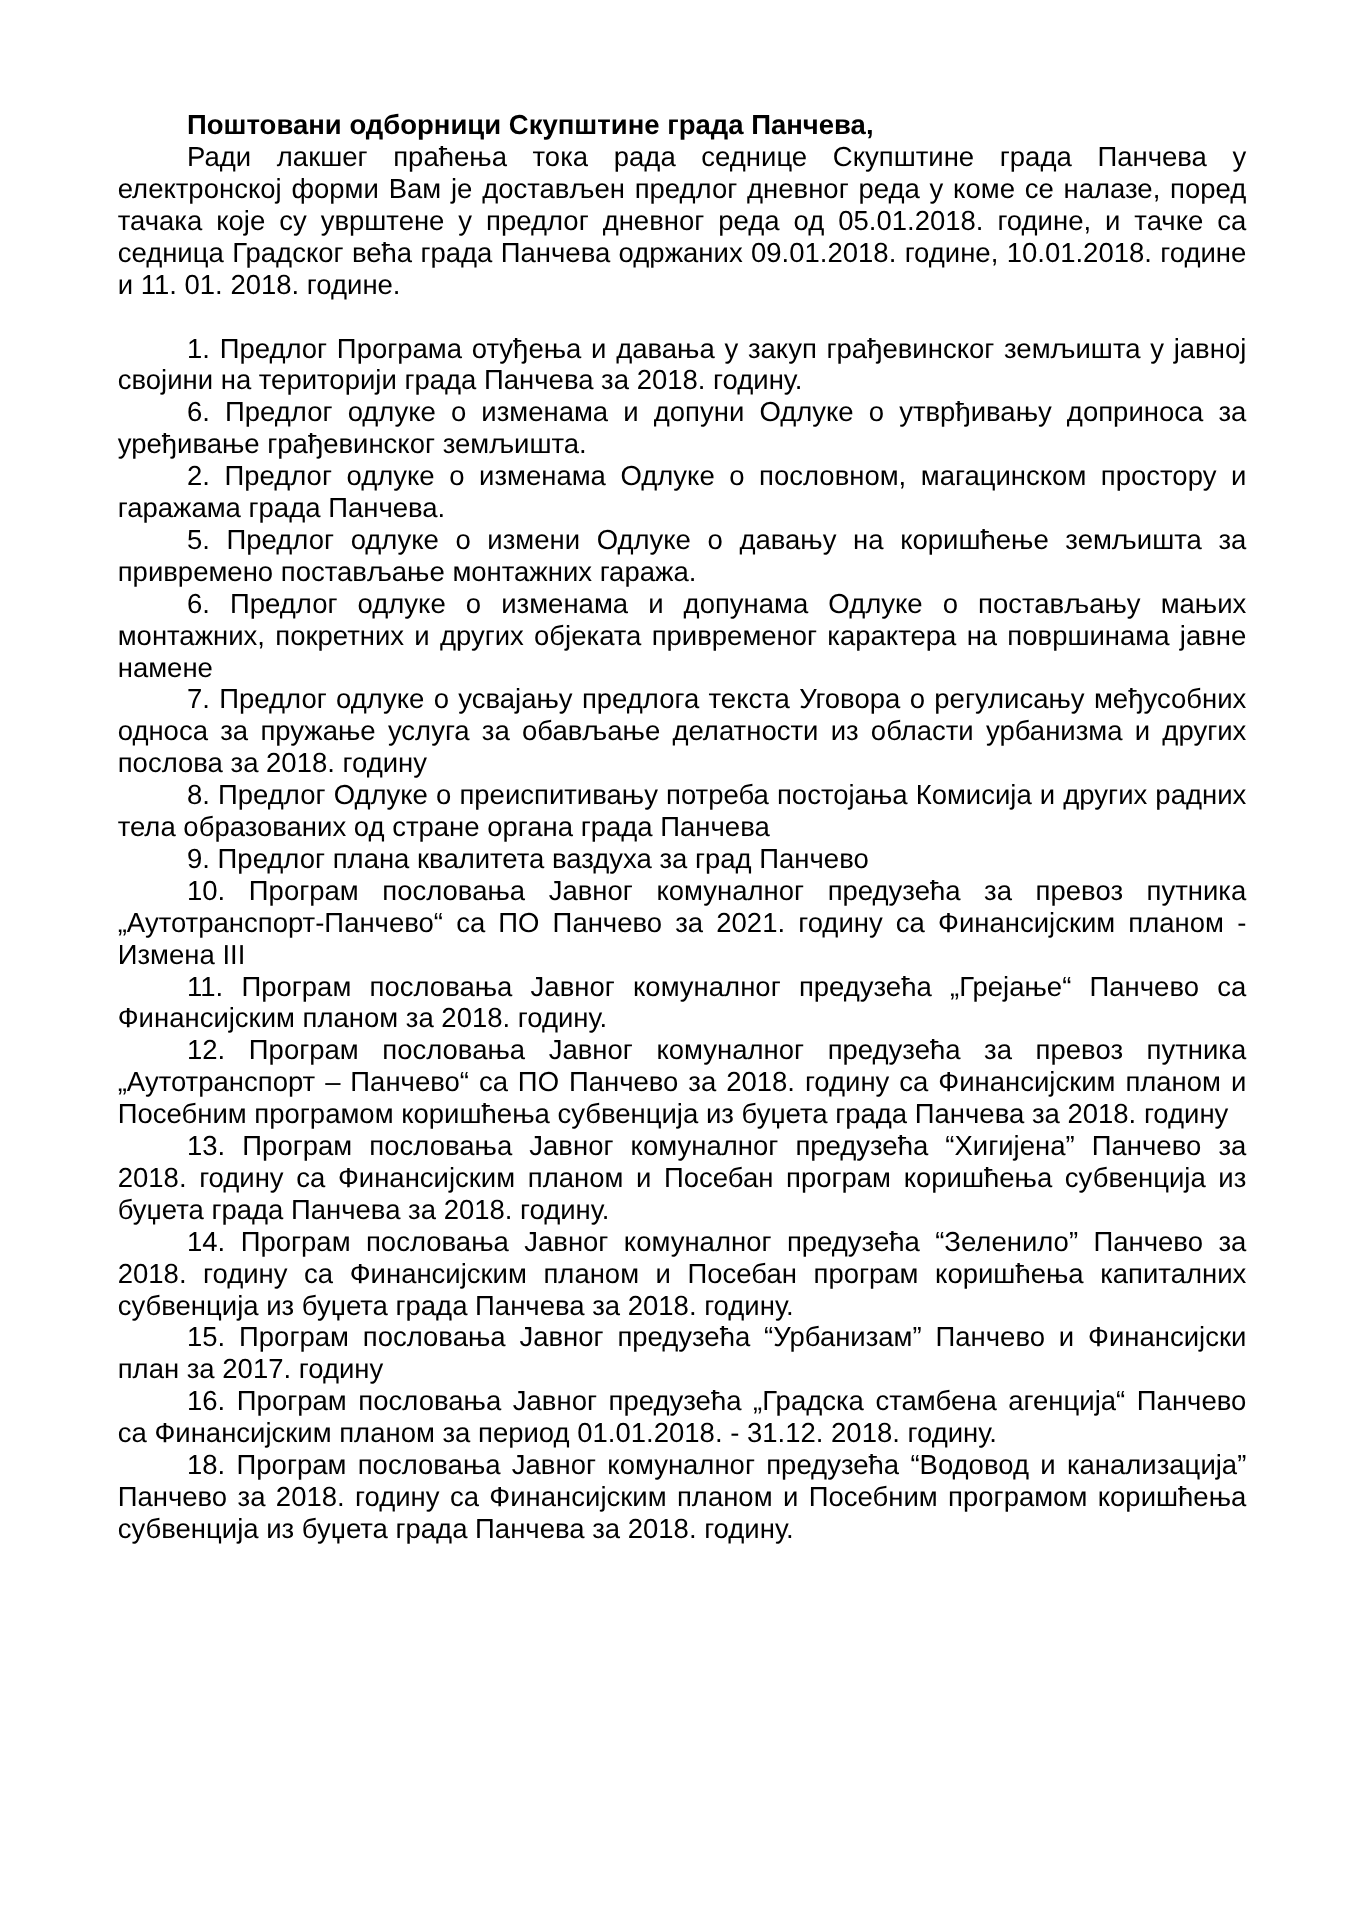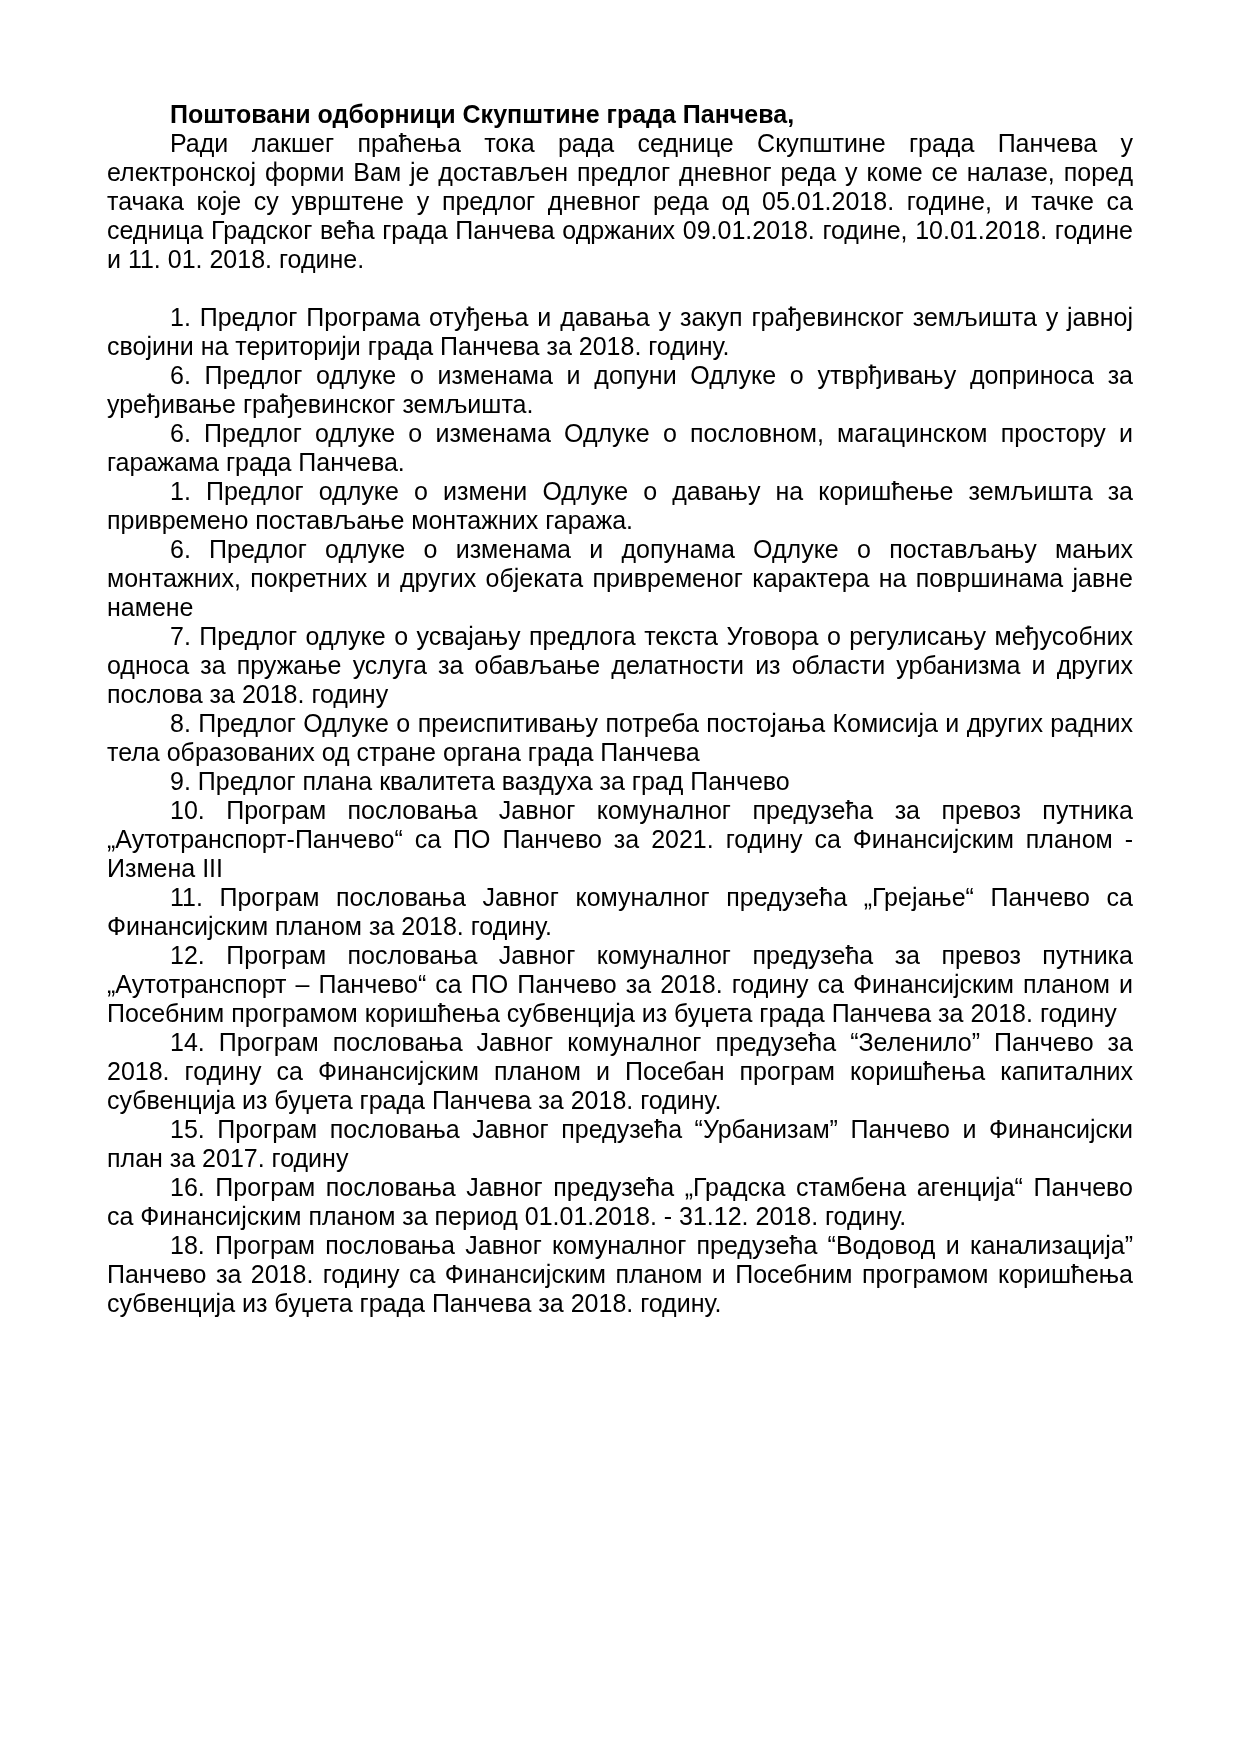--- a/index.html
+++ b/index.html
@@ -36,26 +36,27 @@
 </style>
 </head>
 <body>
 
 <div class="page">
   <p class="title">Поштовани одборници Скупштине града Панчева,</p>
   <p>Ради лакшег праћења тока рада седнице Скупштине града Панчева у електронској форми Вам је достављен предлог дневног реда у коме се налазе, поред тачака које су уврштене у предлог дневног реда од 05.01.2018. године, и тачке са седница Градског већа града Панчева одржаних 09.01.2018. године, 10.01.2018. године и 11. 01. 2018. године.</p>
   <div class="spacer"></div>
   <p>1. Предлог Програма отуђења и давања у закуп грађевинског земљишта у јавној својини на територији града Панчева за 2018. годину.</p>
   <p>6. Предлог одлуке о изменама и допуни Одлуке о утврђивању доприноса за уређивање грађевинског земљишта.</p>
-  <p>6. Предлог одлуке о изменама Одлуке о пословном, магацинском простору и гаражама града Панчева.</p>
-  <p>1. Предлог одлуке о измени Одлуке о давању на коришћење земљишта за привремено постављање монтажних гаража.</p>
+  <p>2. Предлог одлуке о изменама Одлуке о пословном, магацинском простору и гаражама града Панчева.</p>
+  <p>5. Предлог одлуке о измени Одлуке о давању на коришћење земљишта за привремено постављање монтажних гаража.</p>
   <p>6. Предлог одлуке о изменама и допунама Одлуке о постављању мањих монтажних, покретних и других објеката привременог карактера на површинама јавне намене</p>
   <p>7. Предлог одлуке о усвајању предлога текста Уговора о регулисању међусобних односа за пружање услуга за обављање делатности из области урбанизма и других послова за 2018. годину</p>
   <p>8. Предлог Одлуке о преиспитивању потреба постојања Комисија и других радних тела образованих од стране органа града Панчева</p>
   <p>9. Предлог плана квалитета ваздуха за град Панчево</p>
   <p>10. Програм пословања Јавног комуналног предузећа за превоз путника „Аутотранспорт-Панчево“ са ПО Панчево за 2021. годину са Финансијским планом - Измена III</p>
   <p>11. Програм пословања Јавног комуналног предузећа „Грејање“ Панчево са Финансијским планом за 2018. годину.</p>
   <p>12. Програм пословања Јавног комуналног предузећа за превоз путника „Аутотранспорт – Панчево“ са ПО Панчево за 2018. годину са Финансијским планом и Посебним програмом коришћења субвенција из буџета града Панчева за 2018. годину</p>
+  <p>13. Програм пословања Јавног комуналног предузећа “Хигијена” Панчево за 2018. годину са Финансијским планом и Посебан програм коришћења субвенција из буџета града Панчева за 2018. годину.</p>
   <p>14. Програм пословања Јавног комуналног предузећа “Зеленило” Панчево за 2018. годину са Финансијским планом и Посебан програм коришћења капиталних субвенција из буџета града Панчева за 2018. годину.</p>
   <p>15. Програм пословања Јавног предузећа “Урбанизам” Панчево и Финансијски план за 2017. годину</p>
   <p>16. Програм пословања Јавног предузећа „Градска стамбена агенција“ Панчево са Финансијским планом за период 01.01.2018. - 31.12. 2018. годину.</p>
   <p>18. Програм пословања Јавног комуналног предузећа “Водовод и канализација” Панчево за 2018. годину са Финансијским планом и Посебним програмом коришћења  субвенција из буџета града Панчева за 2018. годину.</p>
 </div>
 
 </body></html>

